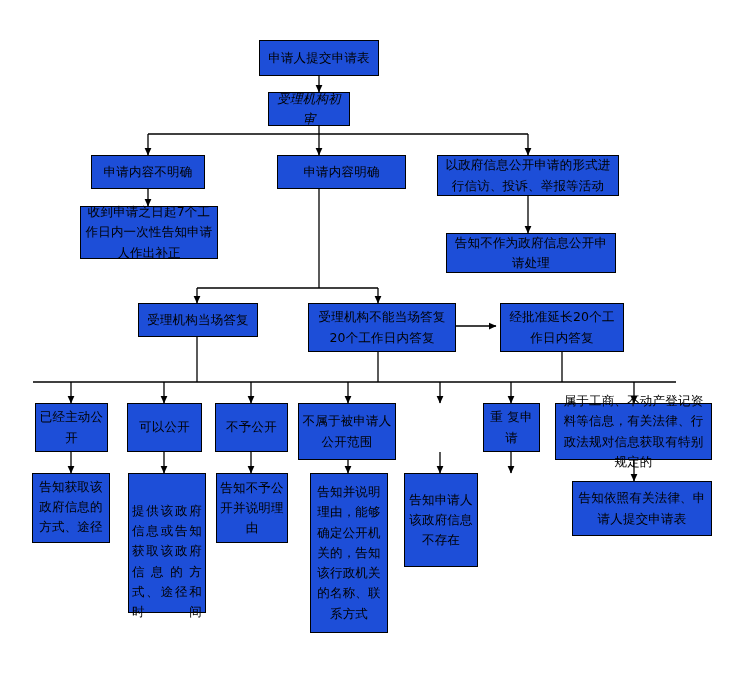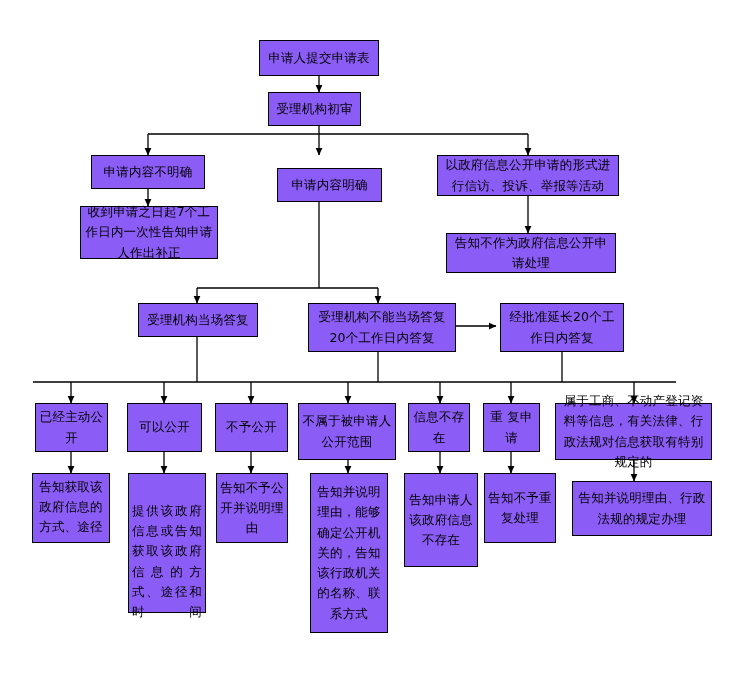--- a/index.html
+++ b/index.html
@@ -20,21 +20,21 @@
     left: 0;
     top: 0;
     width: 737px;
     height: 681px;
     pointer-events: none;
   }
   .node {
     position: absolute;
     box-sizing: border-box;
     border: 1px solid #000000;
-    background: #8b5cf6;
+    background: #1d4ed8;
     display: flex;
     align-items: center;
     justify-content: center;
     text-align: center;
     color: #000000;
     font-size: 12.5px;
     line-height: 1.62;
     letter-spacing: 0.2px;
     padding: 1px 3px;
     z-index: 2;
@@ -102,29 +102,29 @@
       <path d="M440,452 L440,473" marker-end="url(#ah)"></path>
       <path d="M511,452 L511,473" marker-end="url(#ah)"></path>
       <path d="M634,460 L634,481" marker-end="url(#ah)"></path>
     </g>
   </svg>
 
   <div class="node n-wide" style="left:259px; top:40px; width:120px; height:36px;">
     <span class="txt">申请人提交申请表</span>
   </div>
 
-  <div class="node n-wide" style="left:268px; top:92px; width:93px; height:34px;">
+  <div class="node n-wide" style="left:268px; top:92px; width:82px; height:34px;font-style:italic;">
     <span class="txt">受理机构初审</span>
   </div>
 
   <div class="node n-wide" style="left:91px; top:155px; width:114px; height:34px;">
     <span class="txt">申请内容不明确</span>
   </div>
 
-  <div class="node n-wide" style="left:277px; top:155px; width:105px; height:34px;margin-top:13px;">
+  <div class="node n-wide" style="left:277px; top:155px; width:129px; height:34px;">
     <span class="txt">申请内容明确</span>
   </div>
 
   <div class="node n-wide" style="left:437px; top:155px; width:182px; height:41px;">
     <span class="txt">以政府信息公开申请的形式进行信访、投诉、举报等活动</span>
   </div>
 
   <div class="node" style="left:80px; top:206px; width:138px; height:53px;">
     <span class="txt">收到申请之日起7个工作日内一次性告知申请人作出补正</span>
   </div>
@@ -154,23 +154,20 @@
   </div>
 
   <div class="node" style="left:215px; top:403px; width:73px; height:49px;">
     <span class="txt">不予公开</span>
   </div>
 
   <div class="node" style="left:298px; top:403px; width:98px; height:57px;">
     <span class="txt">不属于被申请人公开范围</span>
   </div>
 
-  <div class="node" style="left:408px; top:403px; width:62px; height:49px;">
-    <span class="txt">信息不存在</span>
-  </div>
 
   <div class="node" style="left:483px; top:403px; width:57px; height:49px;">
     <span class="txt">重 复申请</span>
   </div>
 
   <div class="node n-wide" style="left:555px; top:403px; width:157px; height:57px;">
     <span class="txt">属于工商、不动产登记资料等信息，有关法律、行政法规对信息获取有特别规定的</span>
   </div>
 
   <div class="node" style="left:32px; top:473px; width:78px; height:70px;font-family:Liberation Mono, monospace;">
@@ -186,21 +183,18 @@
   </div>
 
   <div class="node" style="left:310px; top:473px; width:78px; height:160px;">
     <span class="txt">告知并说明理由，能够确定公开机关的，告知该行政机关的名称、联系方式</span>
   </div>
 
   <div class="node" style="left:404px; top:473px; width:74px; height:94px;">
     <span class="txt">告知申请人该政府信息不存在</span>
   </div>
 
-  <div class="node" style="left:484px; top:473px; width:72px; height:70px;">
-    <span class="txt">告知不予重复处理</span>
-  </div>
 
   <div class="node n-wide" style="left:572px; top:481px; width:140px; height:55px;">
-    <span class="txt">告知并说明理由、行政法规的规定办理</span>
+    <span class="txt">告知依照有关法律、申请人提交申请表</span>
   </div>
 
 </div>
 
 </body></html>

